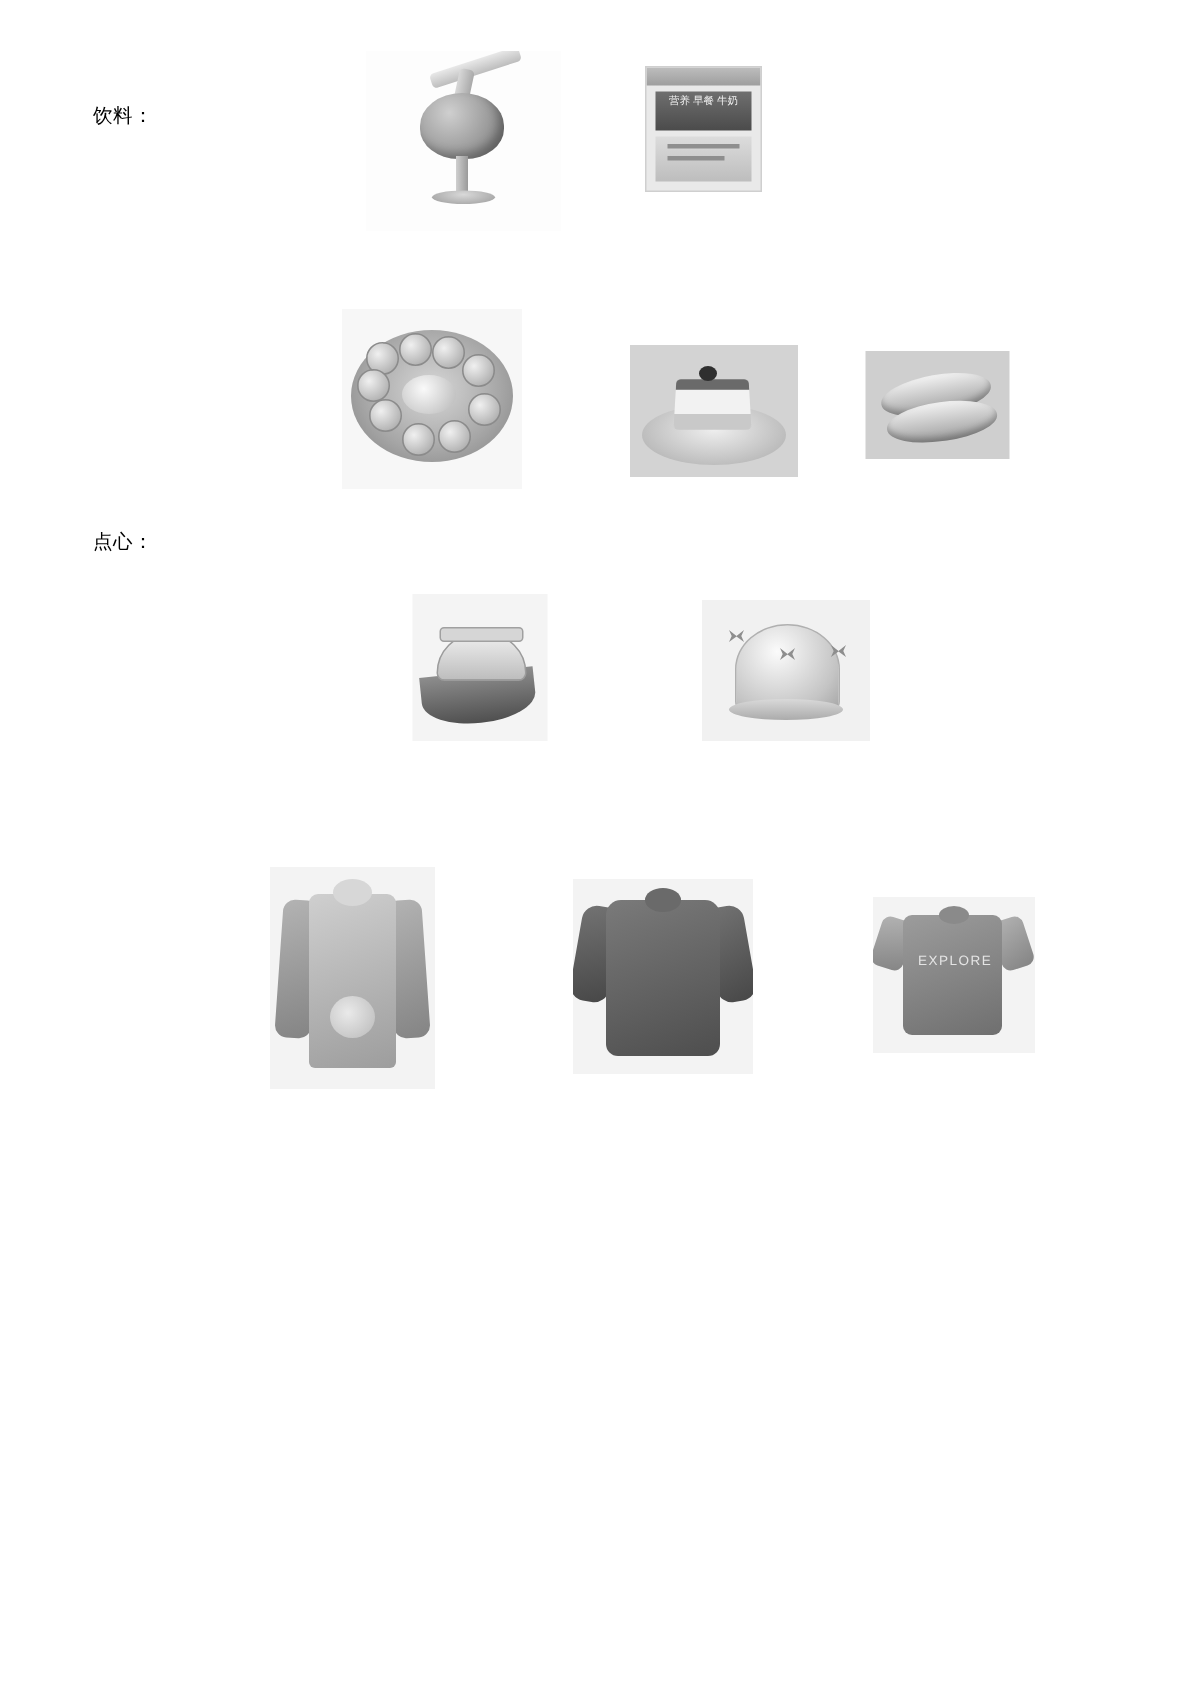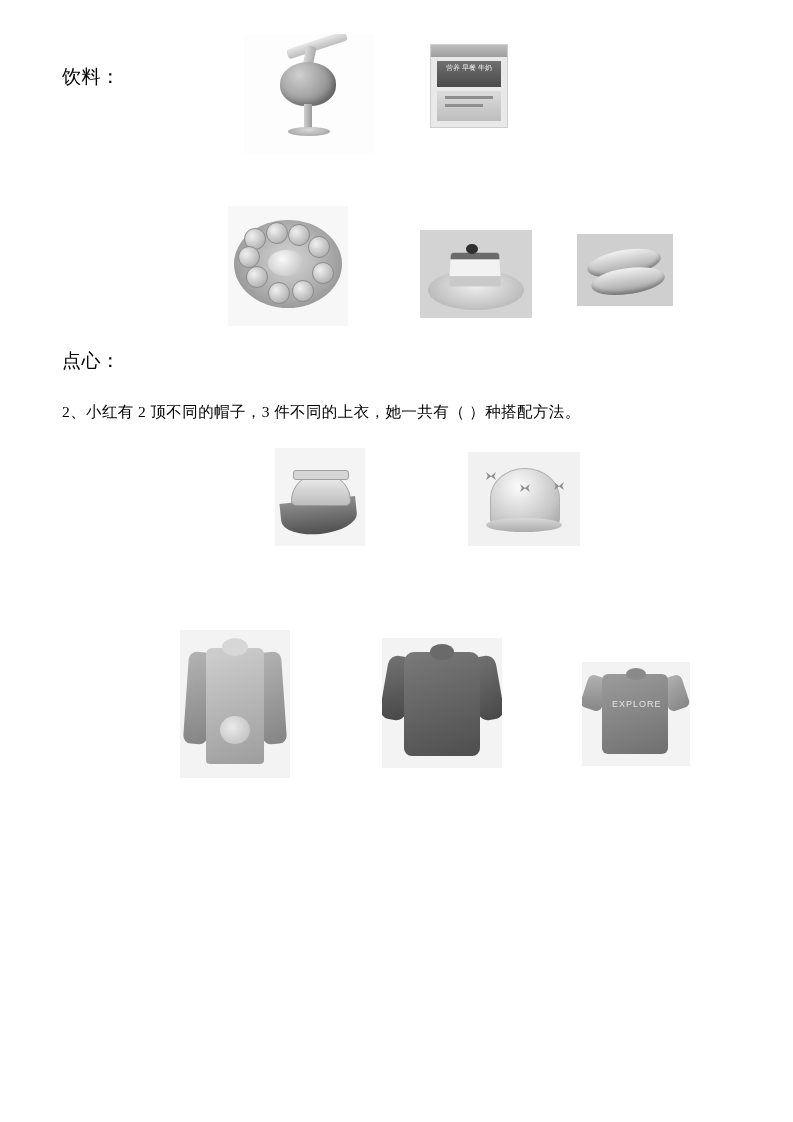--- a/index.html
+++ b/index.html
@@ -35,21 +35,21 @@
     font-size: 15.5px;
     line-height: 36px;
     margin: 16px 0 0 0;
     text-align: justify;
     letter-spacing: 0.4px;
   }
   .para.indent {
     text-indent: 0;
   }
   .label-row {
-    font-size: 19px;
+    font-size: 13px;
     line-height: 30px;
     letter-spacing: 0.4px;
   }
 
   
   .photo {
     position: relative;
     overflow: hidden;
     background: #f2f2f2;
     filter: grayscale(100%);
@@ -355,21 +355,21 @@
   .shirt2 .body {
     left: 22px; top: 14px; width: 76px; height: 104px;
     border-radius: 10px 10px 8px 8px;
     background: linear-gradient(160deg,#7a7a7a,#4e4e4e);
   }
   .shirt2 .sleeveL { left: 2px; top: 18px; width: 26px; height: 64px; border-radius: 10px; transform: rotate(10deg); background: linear-gradient(160deg,#737373,#474747); }
   .shirt2 .sleeveR { left: 92px; top: 18px; width: 26px; height: 64px; border-radius: 10px; transform: rotate(-10deg); background: linear-gradient(160deg,#737373,#474747); }
   .shirt2 .collar { left: 48px; top: 6px; width: 24px; height: 16px; background: #6a6a6a; }
 
   
-  .shirt3 { left: 520px; top: 32px; width: 108px; height: 104px; }
+  .shirt3 { left: 520px; top: 20px; width: 108px; height: 104px; }
   .shirt3 .body {
     left: 20px; top: 12px; width: 66px; height: 80px;
     border-radius: 6px;
     background: linear-gradient(160deg,#9c9c9c,#6f6f6f);
   }
   .shirt3 .sleeveL { left: 2px; top: 14px; width: 22px; height: 34px; border-radius: 6px; transform: rotate(18deg); }
   .shirt3 .sleeveR { left: 82px; top: 14px; width: 22px; height: 34px; border-radius: 6px; transform: rotate(-18deg); }
   .shirt3 .collar { left: 44px; top: 6px; width: 20px; height: 12px; background: #8a8a8a; }
   .shirt3 .print {
     position: absolute; left: 30px; top: 36px; width: 48px; height: 12px;
@@ -433,21 +433,20 @@
       <div class="slice"></div>
       <div class="berry"></div>
     </div>
 
     <div class="photo bread">
       <div class="loaf l1"></div>
       <div class="loaf l2"></div>
     </div>
   </div>
 
-  <p class="para indent">2、小红有 2 顶不同的帽子，3 件不同的上衣，她一共有（        ）种搭配方法。</p>
 
   <div class="hats-wrap">
     <div class="photo cap-photo">
       <div class="brim"></div>
       <div class="crown"></div>
       <div class="strap"></div>
     </div>
 
     <div class="photo hat-photo">
       <div class="dome"></div>

